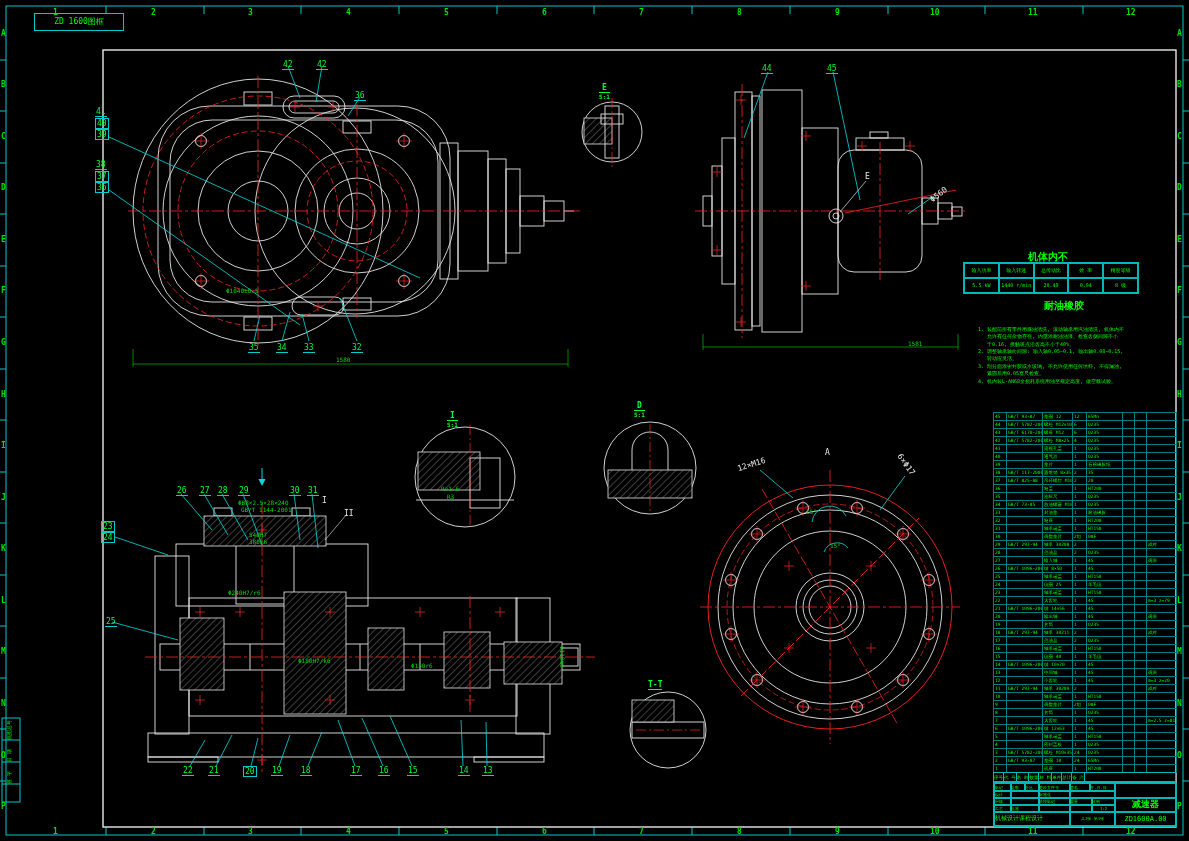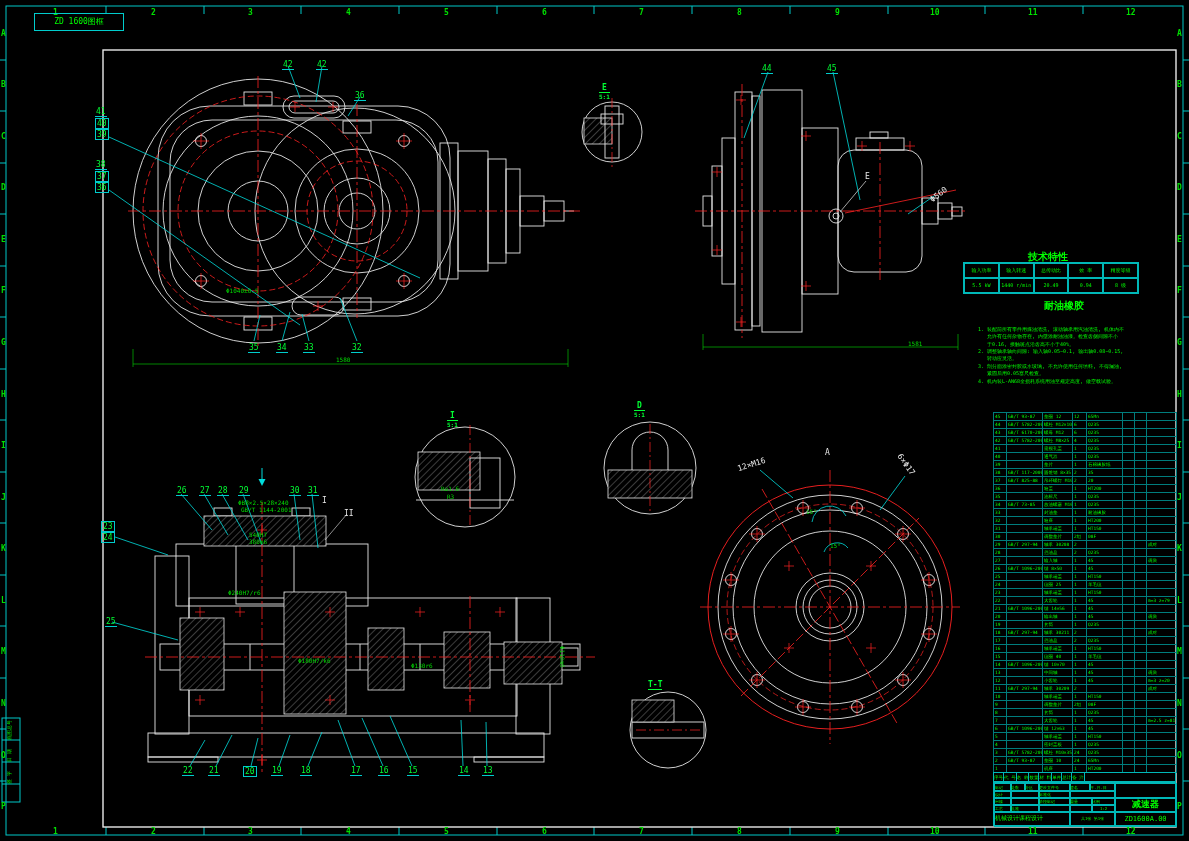--- a/index.html
+++ b/index.html
@@ -468,21 +468,21 @@
       <div>D</div>
       <div class="dscale">5:1</div>
     </div>
 
     <div class="dlabel" style="left: 648px; top: 681px;">
       <div>T-T</div>
       <div class="dscale"></div>
     </div>
   </div>
 
-<div class="sec-title" style="left:1028px;top:250px">技术特性</div>
+<div class="sec-title" style="left:1028px;top:250px">机体内不</div>
 <div id="tech-table">
   <div class="row">
 
   <div class="cell" style="flex:1">输入功率</div>
         <div class="cell" style="flex:1">输入转速</div>
         <div class="cell" style="flex:1">总传动比</div>
         <div class="cell" style="flex:1">效 率</div>
         <div class="cell" style="flex:1">精度等级</div>
       </div>
   <div class="row">

